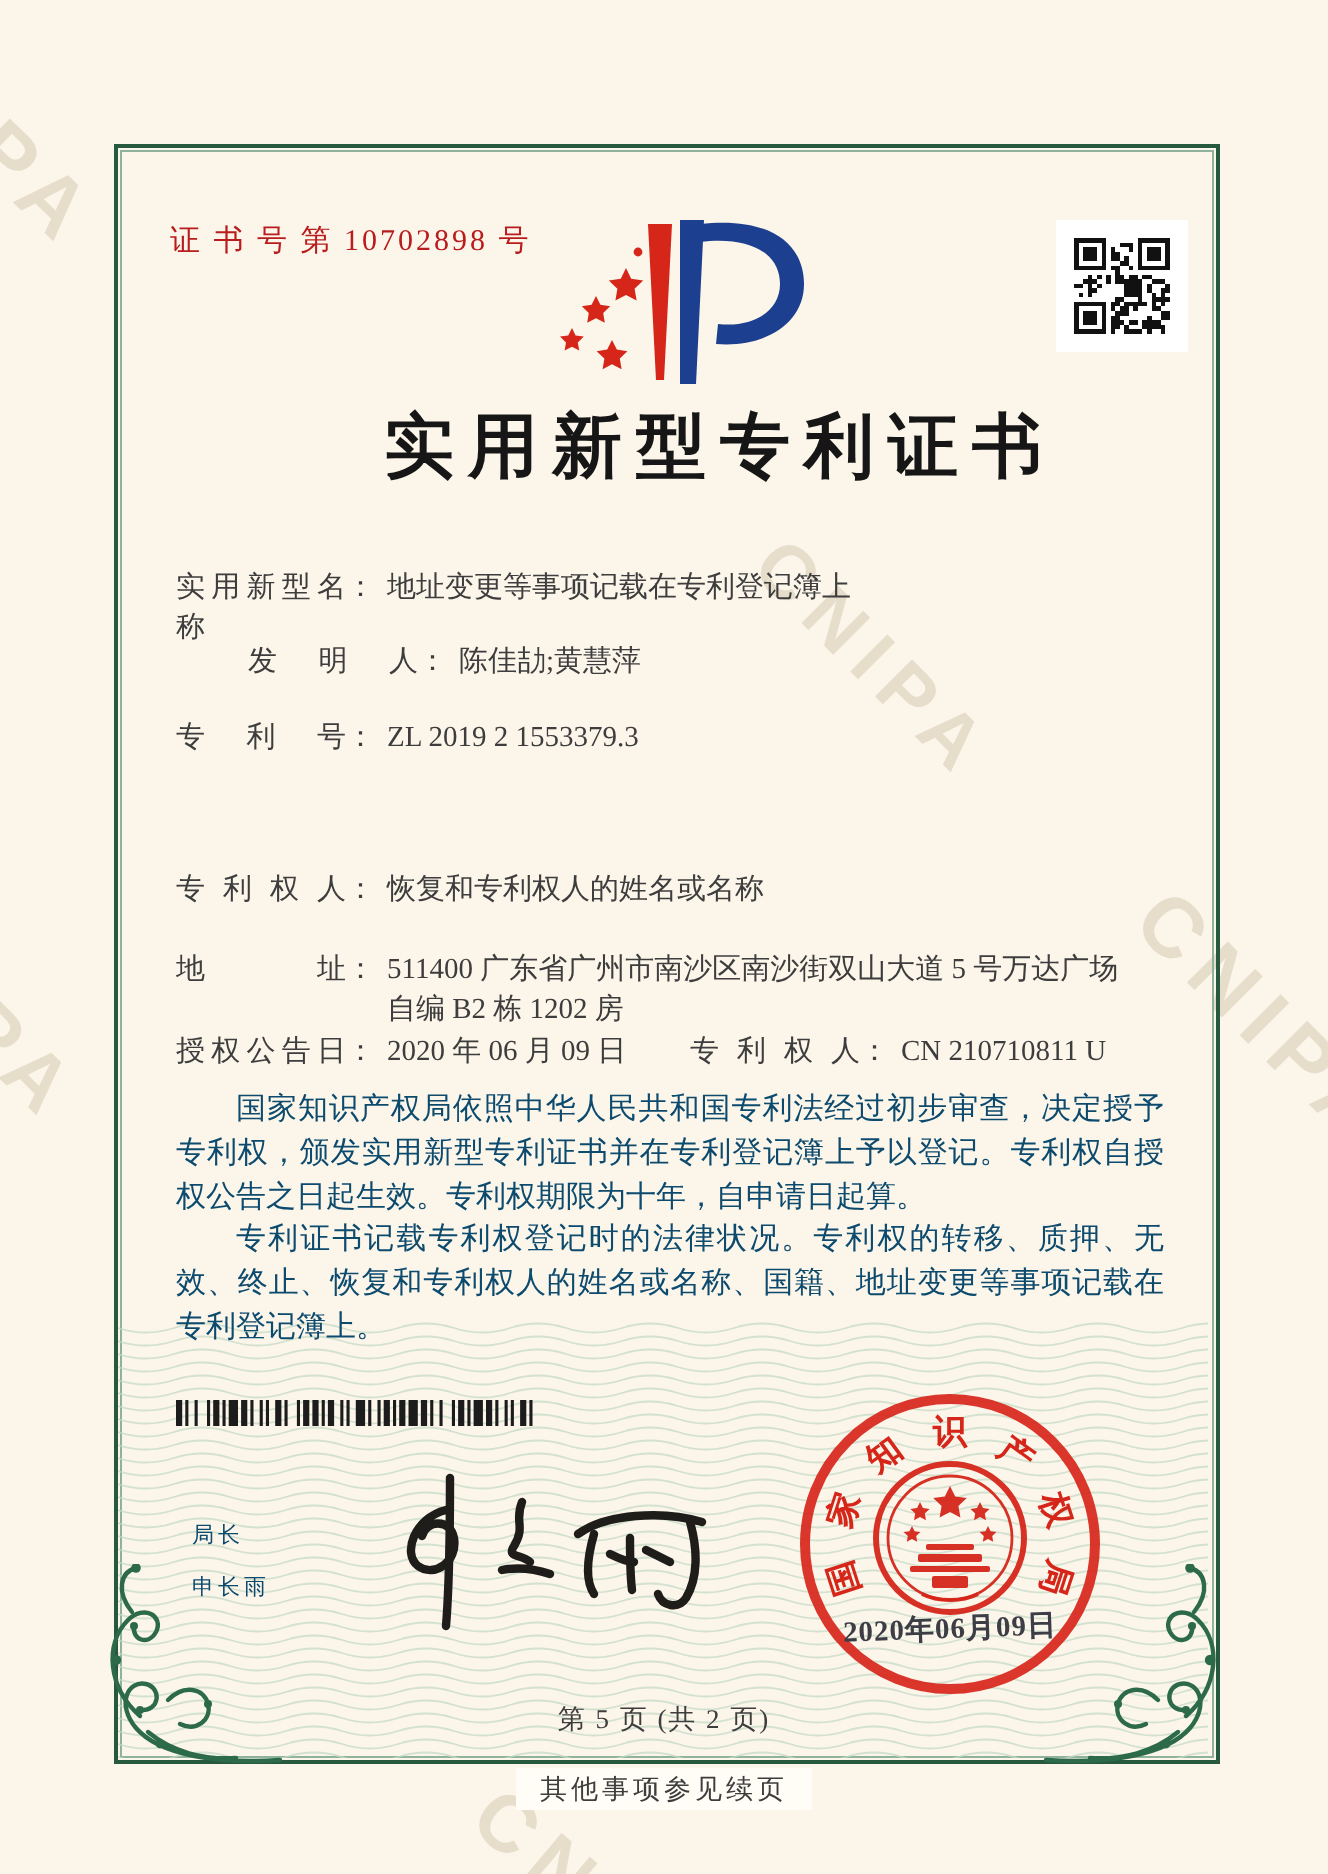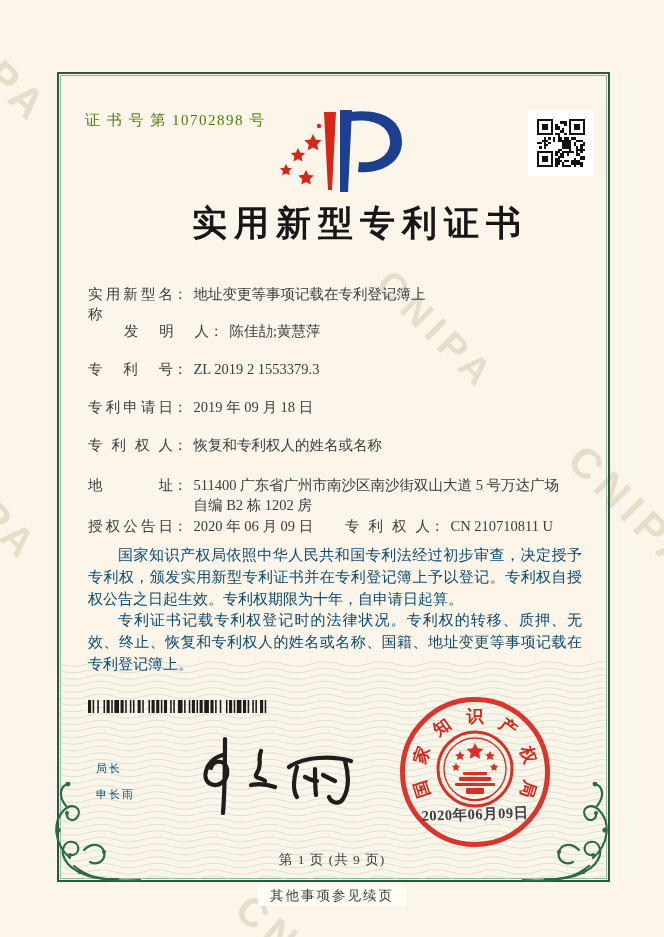--- a/index.html
+++ b/index.html
@@ -27,21 +27,21 @@
     border:2px solid #27593e;
     z-index:2;
   }
   .frame-inner{
     position:absolute;left:1px;top:1px;right:1px;bottom:1px;
     border:1px solid #8fb29c;
   }
   .content{position:absolute;left:0;top:0;width:664px;height:937px;z-index:3;}
   .cert-no{
     position:absolute;left:85px;top:111px;
-    font-size:15px;color:#4d7c0f;letter-spacing:1.5px;
+    font-size:15px;color:#b91c1c;letter-spacing:1.5px;
   }
   .logo{position:absolute;left:250px;top:104px;width:165px;height:95px;}
   .qr{position:absolute;left:528px;top:110px;width:66px;height:66px;background:#ffffff;padding:0;}
   .title{
     position:absolute;left:0;top:200px;width:664px;text-align:center;
     font-size:35px;font-weight:bold;color:#161616;letter-spacing:7px;padding-left:28px;
   }
   .field-row{position:absolute;left:88px;width:495px;font-size:14.5px;line-height:20px;color:#3d3d3d;}
   .flabel{
     display:inline-block;width:85px;vertical-align:top;
@@ -417,23 +417,20 @@
 
   <div class="field-row" style="top:284px;">
     <span class="flabel">实用新型名称</span><span class="fcolon">：</span><span class="fvalue">地址变更等事项记载在专利登记簿上</span>
   </div>
   <div class="field-row" style="top:321px;margin-left:36px;">
     <span class="flabel">发明人</span><span class="fcolon">：</span><span class="fvalue">陈佳劼;黄慧萍</span>
   </div>
   <div class="field-row" style="top:359px;text-decoration:underline;">
     <span class="flabel">专利号</span><span class="fcolon">：</span><span class="fvalue">ZL 2019 2 1553379.3</span>
   </div>
-  <div class="field-row" style="top:397px;">
-    <span class="flabel">专利申请日</span><span class="fcolon">：</span><span class="fvalue">2019 年 09 月 18 日</span>
-  </div>
   <div class="field-row" style="top:435px;">
     <span class="flabel">专利权人</span><span class="fcolon">：</span><span class="fvalue">恢复和专利权人的姓名或名称</span>
   </div>
   <div class="field-row" style="top:475px;">
     <span class="flabel">地址</span><span class="fcolon">：</span><span class="fvalue">511400 广东省广州市南沙区南沙街双山大道 5 号万达广场
 自编 B2 栋 1202 房</span>
   </div>
   <div class="field-row" style="top:516px;">
     <span class="flabel">授权公告日</span><span class="fcolon">：</span><span class="fvalue">2020 年 06 月 09 日</span>
     <span class="pair2">
@@ -536,19 +533,19 @@
         <rect x="30" y="45" width="24" height="3" rx="1"></rect>
         <rect x="33" y="61" width="18" height="6" rx="1"></rect>
       </g>
       <g stroke="#d6261a" stroke-width="2" fill="none" opacity="0.95">
         <path d="M28,70 C36,74 48,74 56,70"></path>
       </g>
     </svg>
     <div class="seal-date">2020年06月09日</div>
   </div>
 
-  <div class="page-indicator">第 1 页 (共 9 页)</div>
+  <div class="page-indicator">第 5 页 (共 2 页)</div>
 
   <div class="footer-note">
     <span>其他事项参见续页</span>
   </div>
 
 </div>
 
 </body></html>

